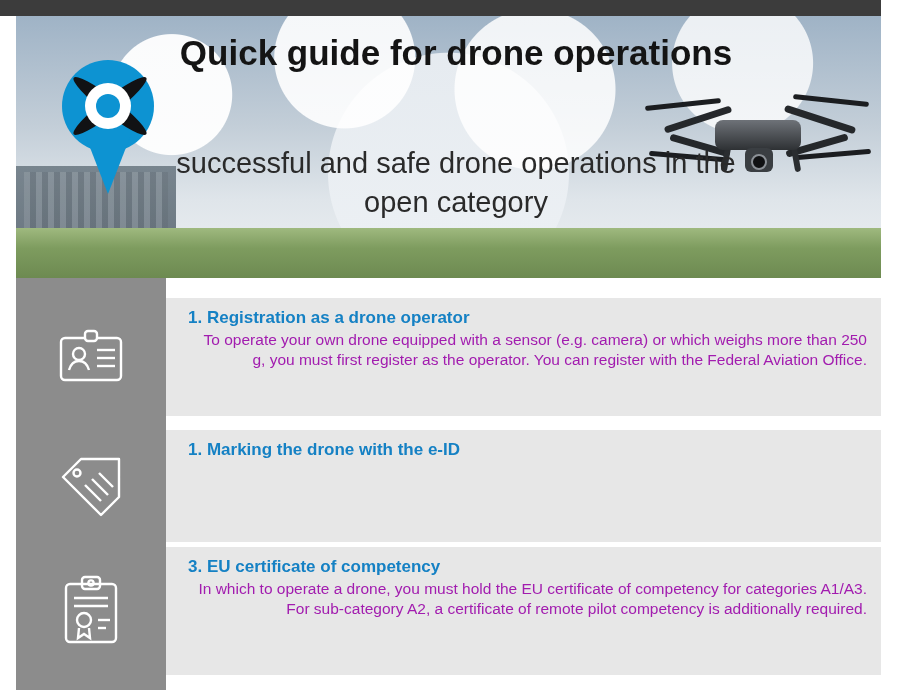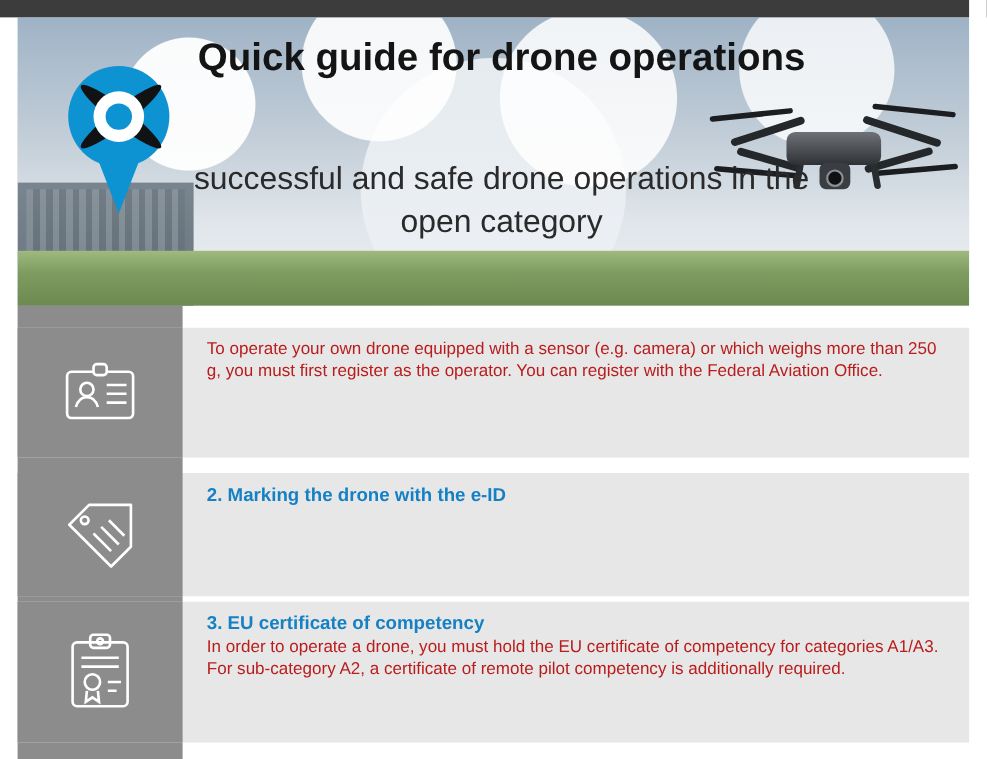--- a/index.html
+++ b/index.html
@@ -293,21 +293,22 @@
   }
   .sec-title {
     font-size: 17px;
     font-weight: bold;
     color: #1581c4;
     margin-bottom: 2px;
   }
   .sec-text {
     font-size: 15.5px;
     line-height: 1.32;
-    color: #b91c1c;
+    color: #a21caf;
+    text-align: right;
   }
 
   #section-1 { top: 298px; height: 118px; }
   #section-2 { top: 430px; height: 112px; }
   #section-3 { top: 547px; height: 128px; }
 
   svg.ic { display: block; }
 </style>
 </head>
 <body>
@@ -362,38 +363,39 @@
           <rect x="30" y="3" width="12" height="10" rx="3" fill="#8c8c8c"></rect>
           <circle cx="24" cy="26" r="6"></circle>
           <path d="M14 42c2-7 6-9 10-9s8 2 10 9"></path>
           <line x1="42" y1="22" x2="60" y2="22"></line>
           <line x1="42" y1="30" x2="60" y2="30"></line>
           <line x1="42" y1="38" x2="60" y2="38"></line>
         </svg>
       </span>
     </div>
     <div class="body">
+      <div class="sec-title">1. Registration as a drone operator</div>
       <div class="sec-text">To operate your own drone equipped with a sensor (e.g. camera) or which weighs more than 250 g, you must first register as the operator. You can register with the Federal Aviation Office.</div>
     </div>
   </div>
 
   <div class="section" id="section-2">
     <div class="icon-cell">
       <span>
         <svg class="ic" width="72" height="62" viewBox="0 0 72 62" fill="none" stroke="#ffffff" stroke-width="2.4">
           <path d="M8 22 L26 4 L64 4 L64 42 L46 60 Z" stroke-linejoin="round"></path>
           <circle cx="22" cy="18" r="3.5"></circle>
           <line x1="30" y1="30" x2="46" y2="46"></line>
           <line x1="37" y1="24" x2="53" y2="40"></line>
           <line x1="44" y1="18" x2="58" y2="32"></line>
         </svg>
       </span>
     </div>
     <div class="body">
-      <div class="sec-title">2. Marking the drone with the e-ID</div>
+      <div class="sec-title">1. Marking the drone with the e-ID</div>
     </div>
   </div>
 
   <div class="section" id="section-3">
     <div class="icon-cell">
       <span>
         <svg class="ic" width="66" height="74" viewBox="0 0 66 74" fill="none" stroke="#ffffff" stroke-width="2.4">
           <rect x="8" y="10" width="50" height="58" rx="4"></rect>
           <rect x="24" y="3" width="18" height="12" rx="3"></rect>
           <circle cx="33" cy="9" r="2.6"></circle>
@@ -401,17 +403,17 @@
           <line x1="16" y1="32" x2="50" y2="32"></line>
           <circle cx="26" cy="46" r="7"></circle>
           <path d="M21 54 L20 64 L26 60 L32 64 L31 54"></path>
           <line x1="40" y1="46" x2="52" y2="46"></line>
           <line x1="40" y1="54" x2="48" y2="54"></line>
         </svg>
       </span>
     </div>
     <div class="body">
       <div class="sec-title">3. EU certificate of competency</div>
-      <div class="sec-text">In order to operate a drone, you must hold the EU certificate of competency for categories A1/A3. For sub-category A2, a certificate of remote pilot competency is additionally required.</div>
+      <div class="sec-text">In which to operate a drone, you must hold the EU certificate of competency for categories A1/A3. For sub-category A2, a certificate of remote pilot competency is additionally required.</div>
     </div>
   </div>
 
 </div>
 
 </body></html>

